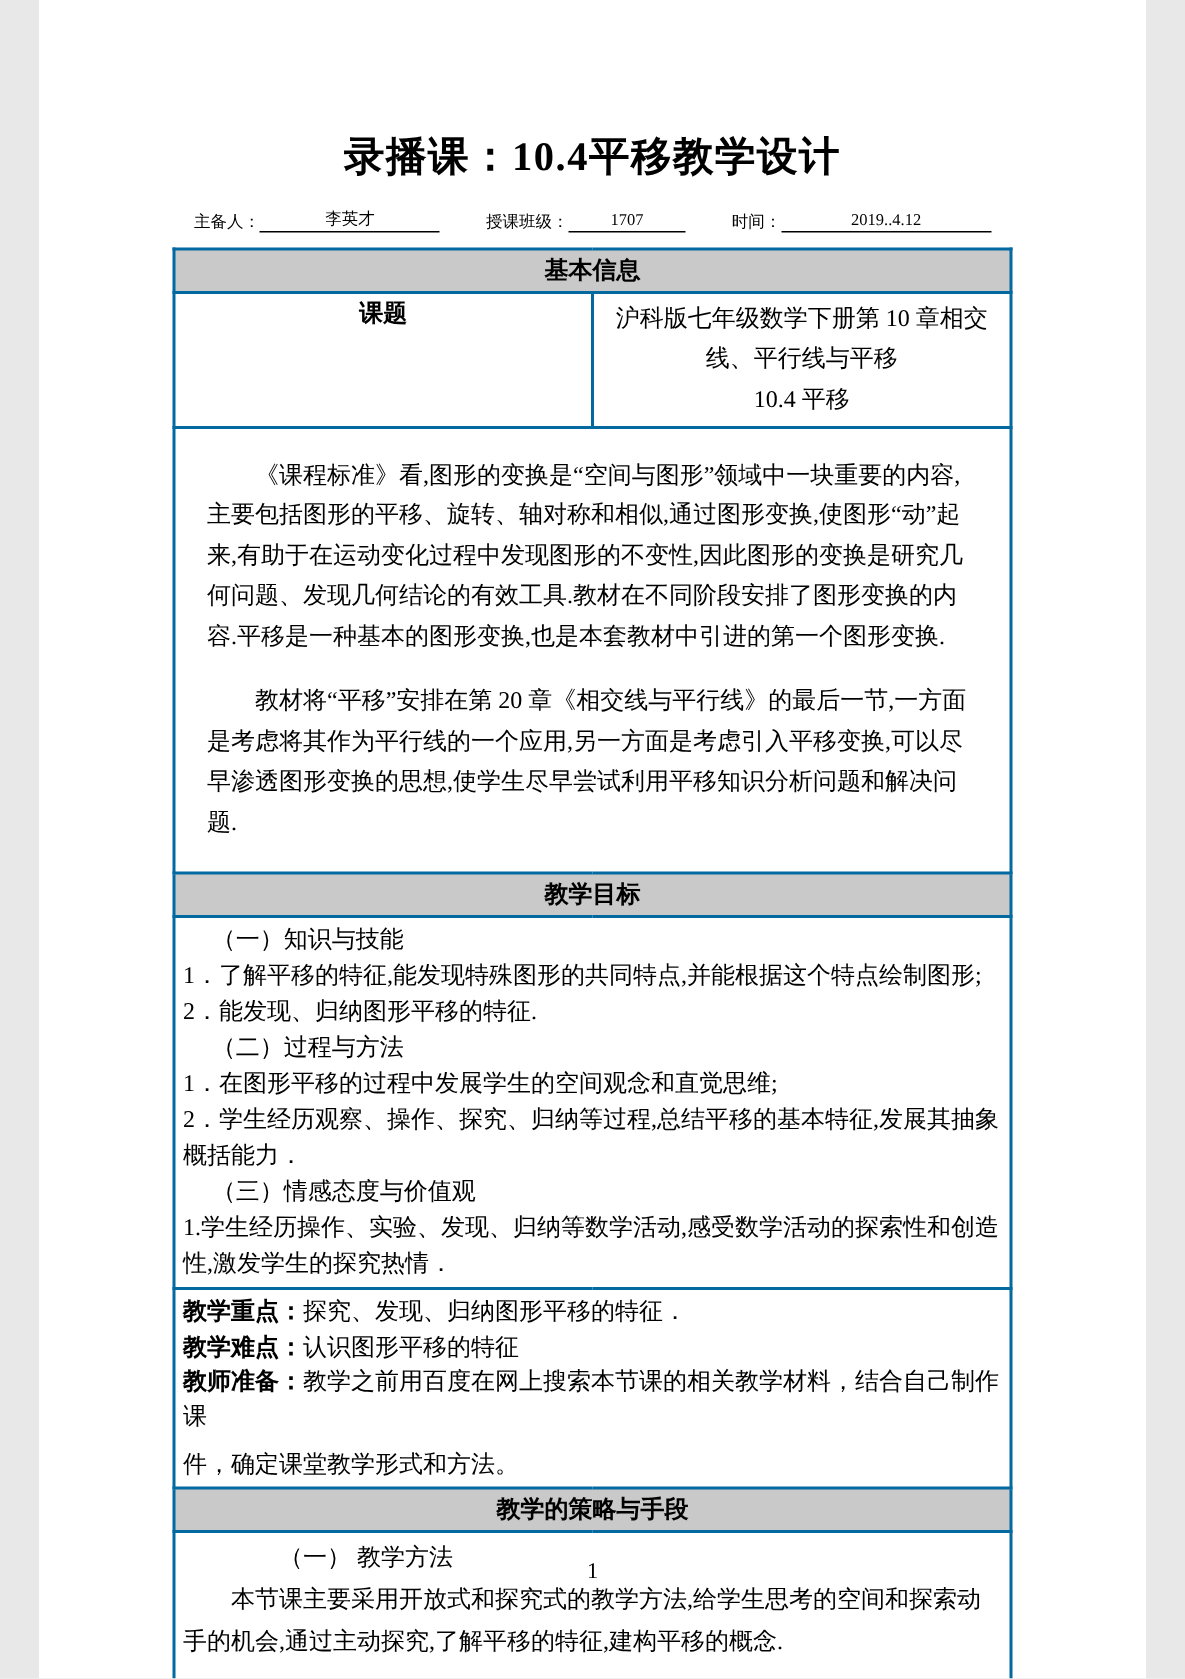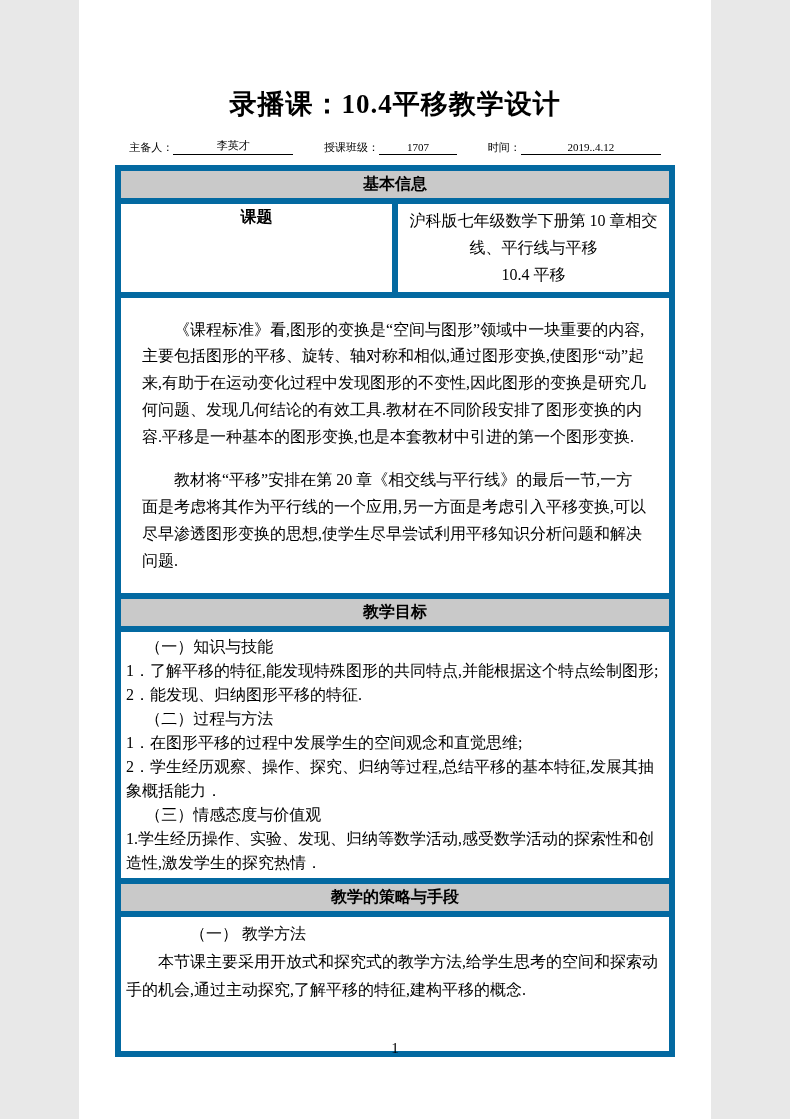--- a/index.html
+++ b/index.html
@@ -1,18 +1,18 @@
 <!DOCTYPE html>
 <html><head>
 <meta charset="utf-8">
 <style>
   html,body { margin:0; padding:0; background:#e8e8e8; }
   .page {
     position:relative;
-    width:632px; height:1119px;
+    width:738px; height:1119px;
     margin:0 auto;
     background:#ffffff;
     font-family:"Liberation Serif","DejaVu Serif",serif;
     color:#000;
     overflow:hidden;
   }
   .title {
     padding-top:86px;
     text-align:center;
     font-size:27px;
@@ -38,21 +38,21 @@
   .u-time { min-width:128px; }
 
   table.design {
     width:560px;
     margin:10px auto 0 auto;
     border-collapse:collapse;
     border:2px solid #3f3f3f;
     table-layout:fixed;
   }
   table.design td {
-    border:6px solid #0369a1;
+    border:2px solid #0369a1;
     font-size:16px;
     vertical-align:top;
     padding:3px 5px;
   }
   td.sec-header {
     background:#c9c9c9;
     text-align:center;
     font-weight:bold;
     height:20px;
     vertical-align:middle;
@@ -131,20 +131,28 @@
           <p>1．了解平移的特征,能发现特殊图形的共同特点,并能根据这个特点绘制图形;</p>
           <p>2．能发现、归纳图形平移的特征.</p>
           <p class="sub">（二）过程与方法</p>
           <p>1．在图形平移的过程中发展学生的空间观念和直觉思维;</p>
           <p>2．学生经历观察、操作、探究、归纳等过程,总结平移的基本特征,发展其抽象概括能力．</p>
           <p class="sub">（三）情感态度与价值观</p>
           <p>1.学生经历操作、实验、发现、归纳等数学活动,感受数学活动的探索性和创造性,激发学生的探究热情．</p>
         </td>
       </tr>
       <tr>
+        <td class="cell-focus" colspan="2">
+          <p><b>教学重点：</b><span>探究、发现、归纳图形平移的特征．</span></p>
+          <p><b>教学难点：</b><span>认识图形平移的特征</span></p>
+          <p><b>教师准备：</b><span>教学之前用百度在网上搜索本节课的相关教学材料，结合自己制作课</span></p>
+          <p class="cont">件，确定课堂教学形式和方法。</p>
+        </td>
+      </tr>
+      <tr>
         <td class="sec-header" colspan="2">教学的策略与手段</td>
       </tr>
       <tr>
         <td class="cell-strategy" colspan="2">
           <p class="sub">（一） 教学方法</p>
           <p class="body">本节课主要采用开放式和探究式的教学方法,给学生思考的空间和探索动手的机会,通过主动探究,了解平移的特征,建构平移的概念.</p>
         </td>
       </tr>
     </tbody>
   </table>

